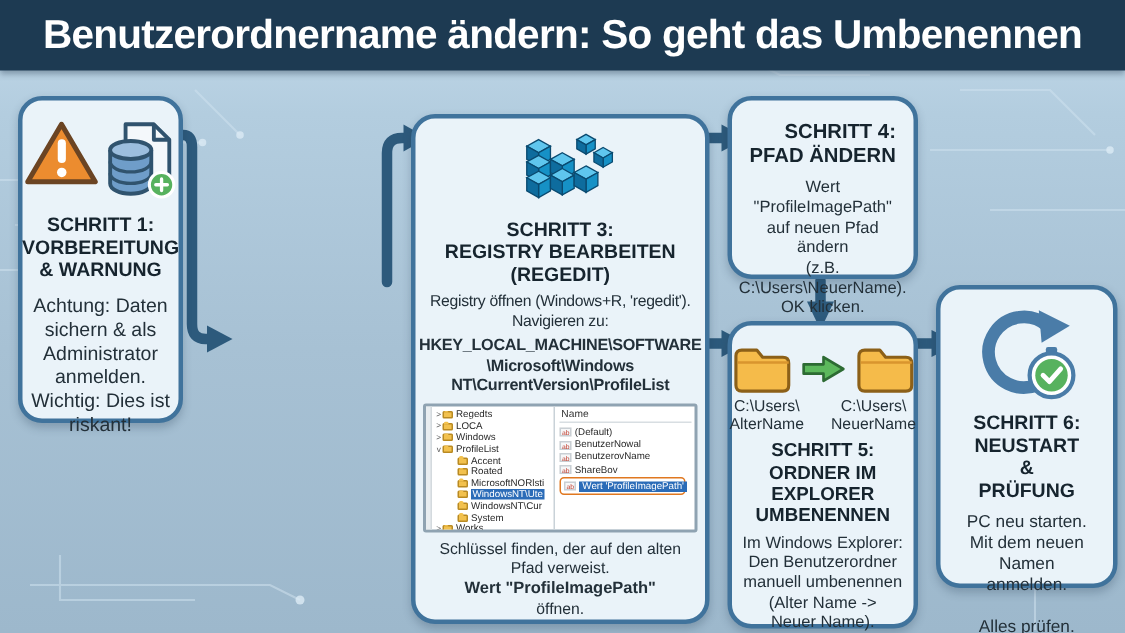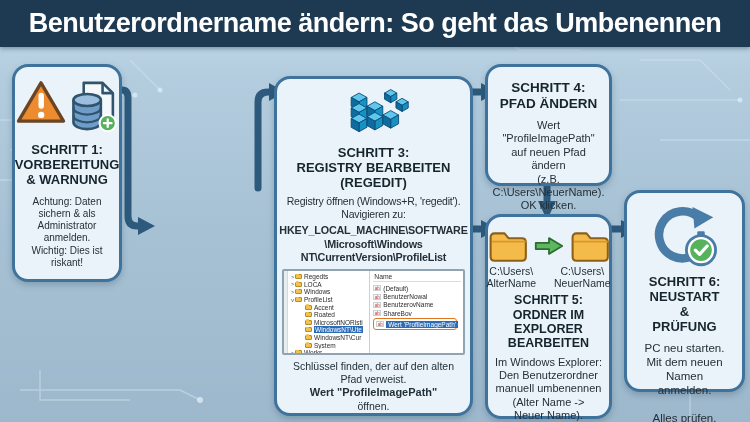--- a/index.html
+++ b/index.html
@@ -25,27 +25,27 @@
   .step-body{color:var(--body-text); white-space:pre-line; line-height:1.22; font-size:11px;}
   
   .b1{left:12px; top:64px; width:110px; height:218px; padding:12px 5px 0;}
   .b2{left:138px; top:190px; width:124px; height:210px; padding:12px 6px 0;}
   .b3{left:274px; top:76px; width:199px; height:340px; padding:7px 7px 0;}
   .b4{left:485px; top:64px; width:127px; height:122px; padding:13px 5px 0;}
   .b5{left:485px; top:214px; width:127px; height:205px; padding:12px 5px 0;}
   .b6{left:624px; top:190px; width:121px; height:202px; padding:12px 17px 0;}
   .b1 .icon-row{display:flex; gap:4px; align-items:flex-start; margin-bottom:10px;}
   .b1 .step-title{font-size:13px;}
-  .b1 .step-body{margin-top:8px; font-size:10px;}
+  .b1 .step-body{margin-top:8px; font-size:13px;}
   .b2 .step-title{margin-top:8px;}
   .b2 .step-body{margin-top:6px;}
   .b3 .step-title{font-size:13px; margin-top:2px;}
   .b3 .step-body{font-size:10.5px; letter-spacing:-.2px; margin-top:4px;}
   .b3 .reg-path{font-weight:700; font-size:10.8px; letter-spacing:-.2px;}
-  .b4 .step-title{font-size:13.5px;}
+  .b4 .step-title{font-size:13.5px;text-align:right;}
   .b4 .step-body{margin-top:8px; font-size:11px;}
   .b5 .step-title{margin-top:4px;}
   .b5 .step-body{margin-top:5px;}
   .b6 .step-title{margin-top:6px; font-size:13px;}
   .b6 .step-body{margin-top:6px; font-size:11.5px;}
   .folder-row{display:flex; align-items:center; gap:6px;}
   .folder-labels{display:flex; gap:18px; margin-top:2px;}
   .folder-label{font-size:10.5px; color:var(--body-text); white-space:pre-line; line-height:1.15;}
   .caption{font-size:10.5px; color:var(--body-text); white-space:pre-line; line-height:1.25; margin-top:5px;}
   .caption b{font-size:11px;}
@@ -322,21 +322,21 @@
     </div>
     <div class="folder-labels">
       <span class="folder-label">C:\Users\
 AlterName</span>
       <span class="folder-label">C:\Users\
 NeuerName</span>
     </div>
     <div class="step-title">SCHRITT 5:
 ORDNER IM
 EXPLORER
-BEARBEITEN</div>
+UMBENENNEN</div>
     <div class="step-body">Im Windows Explorer:
 Den Benutzerordner
 manuell umbenennen
 (Alter Name -&gt;
 Neuer Name).</div>
   </div>
 
   <div class="stepbox b6">
     <span>
       <svg width="72" height="64" viewBox="0 0 76 68">

